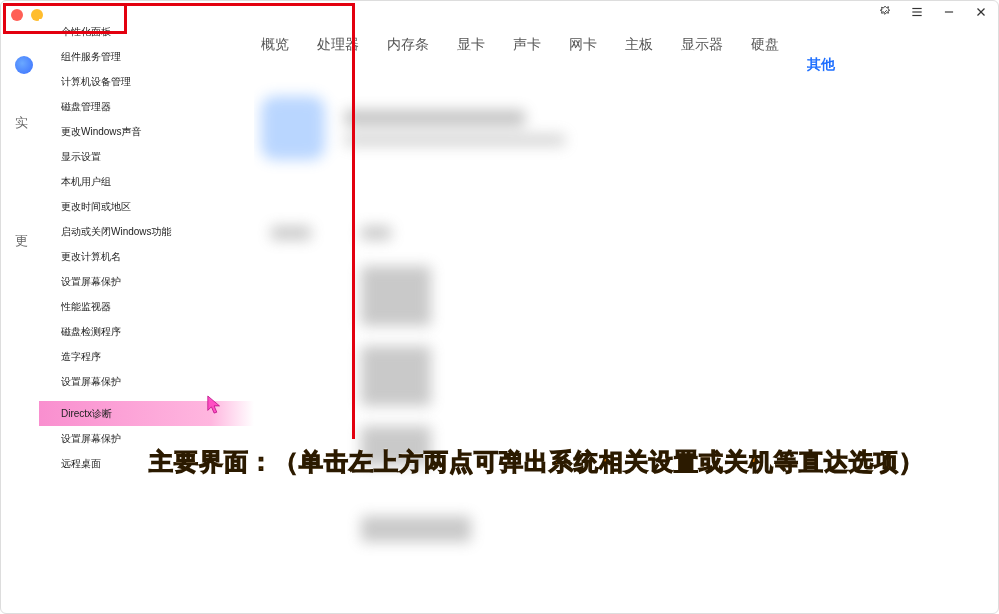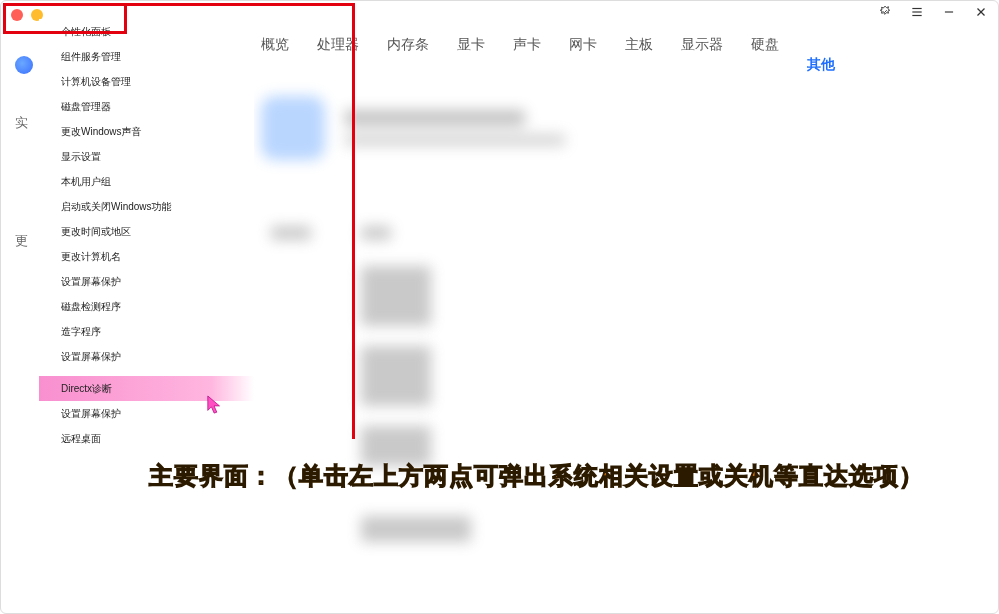--- a/index.html
+++ b/index.html
@@ -116,21 +116,21 @@
   position: absolute; left: 0; top: 0;
   display: flex; gap: 20px; align-items: center;
 }
 .card1 .ic { width: 64px; height: 64px; border-radius: 14px; background: #3a8bff; }
 .card1 .tx .l1 { width: 180px; height: 16px; background: #555; margin-bottom: 8px; border-radius: 3px;}
 .card1 .tx .l2 { width: 220px; height: 12px; background: #888; border-radius: 3px;}
 .stub { position: absolute; background: #666; border-radius: 3px; }
 .annotation {
   position: absolute;
   left: 148px;
-  top: 459px;
+  top: 445px;
   font-size: 24px;
   font-weight: 700;
   color: #ff8a00;
   -webkit-text-stroke: 1.2px #2b1a00;
   text-shadow: 0 1px 0 #fff, 0 -1px 0 #fff;
   z-index: 40;
   letter-spacing: 1px;
 }
 </style>
 </head>
@@ -191,24 +191,25 @@
   </div>
 
   <div class="menu" id="context-menu">
       <div class="menu-item">个性化面板</div>
       <div class="menu-item">组件服务管理</div>
       <div class="menu-item">计算机设备管理</div>
       <div class="menu-item">磁盘管理器</div>
       <div class="menu-item">更改Windows声音</div>
       <div class="menu-item">显示设置</div>
       <div class="menu-item">本机用户组</div>
+      <div class="menu-item">更改时间或地区</div>
       <div class="menu-item">启动或关闭Windows功能</div>
-      <div class="menu-item">更改时间或地区</div>
       <div class="menu-item">更改计算机名</div>
       <div class="menu-item">设置屏幕保护</div>
+      <div class="menu-item">性能监视器</div>
       <div class="menu-item">磁盘检测程序</div>
       <div class="menu-item">造字程序</div>
       <div class="menu-item">设置屏幕保护</div>
       <div class="menu-item highlight">Directx诊断</div>
       <div class="menu-item">设置屏幕保护</div>
       <div class="menu-item">远程桌面</div>
     </div>
 
   <div class="content-area">
     <div class="blur-block card1">

